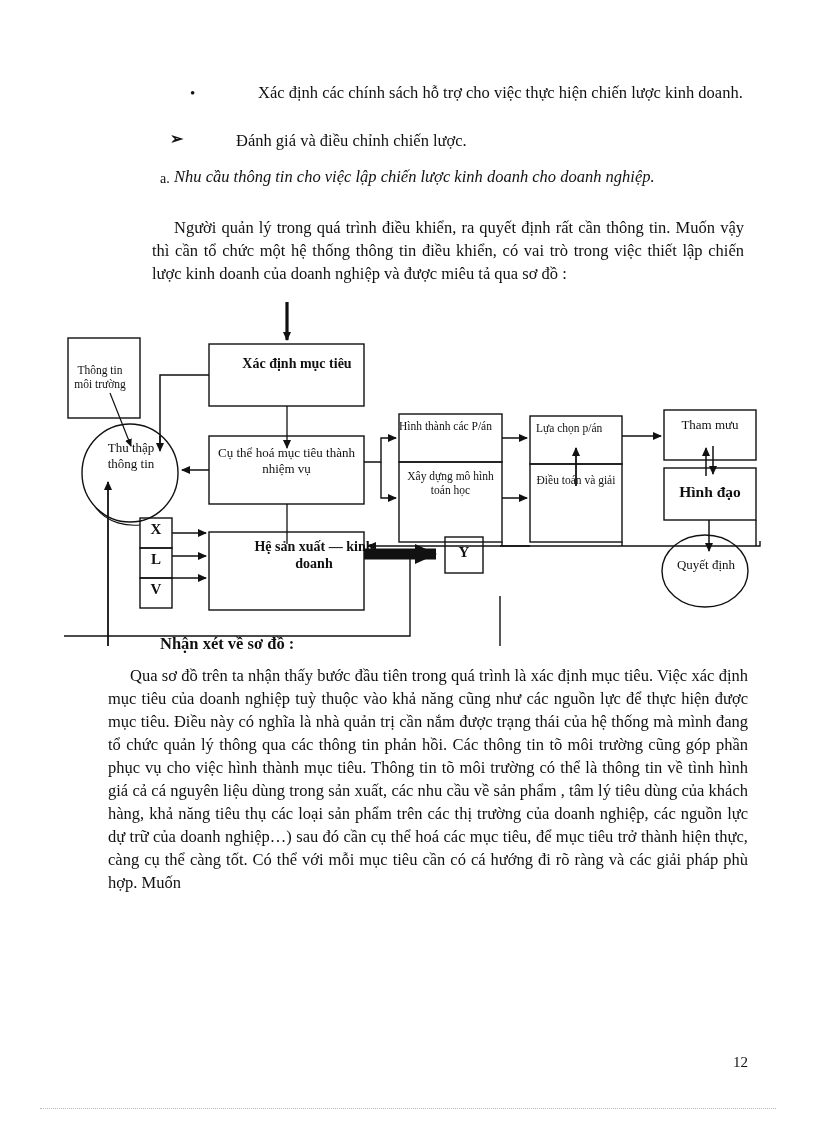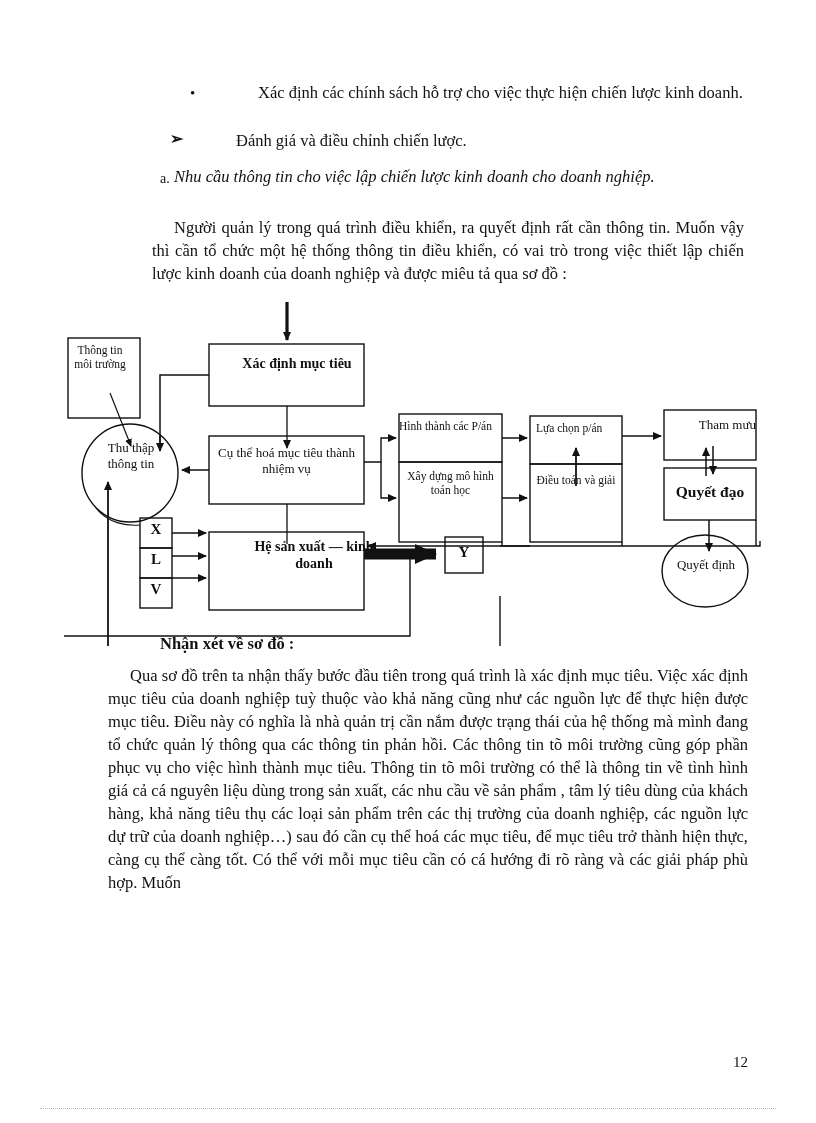--- a/index.html
+++ b/index.html
@@ -241,31 +241,31 @@
         <line x1="664" y1="250" x2="664" y2="250" stroke-width="1.4"></line>
 
         <line x1="756" y1="224" x2="756" y2="250" stroke-width="1.4"></line>
       </g>
 
       <g stroke="#111" fill="none" stroke-width="1.4">
         <line x1="64" y1="340" x2="108" y2="340"></line>
       </g>
     </svg>
 
-    <div class="dgm-label" style="left:68px; top:48px; width:64px;">Thông tin môi trường</div>
+    <div class="dgm-label" style="left:68px; top:68px; width:64px;">Thông tin môi trường</div>
     <div class="dgm-label med" style="left:96px; top:144px; width:70px;">Thu thập thông tin</div>
     <div class="dgm-label bold" style="left:209px; top:59px; width:176px;">Xác định mục tiêu</div>
     <div class="dgm-label med" style="left:212px; top:149px; width:149px;">Cụ thể hoá mục tiêu thành nhiệm vụ</div>
     <div class="dgm-label bold" style="left:211px; top:242px; width:152px;padding-left:27px;">Hệ sản xuất — kinh doanh</div>
     <div class="dgm-label" style="left:399px; top:124px; width:93px;">Hình thành các P/án</div>
     <div class="dgm-label" style="left:399px; top:174px; width:103px;">Xây dựng mô hình toán học</div>
     <div class="dgm-label" style="left:536px; top:126px; width:82px; text-align:left;">Lựa chọn p/án</div>
     <div class="dgm-label" style="left:530px; top:178px; width:92px;">Điều toán và giải</div>
-    <div class="dgm-label med" style="left:664px; top:121px; width:92px;text-align:right;">Tham mưu</div>
-    <div class="dgm-label big" style="left:664px; top:186px; width:92px;">Quyết đạo</div>
+    <div class="dgm-label med" style="left:664px; top:121px; width:92px;">Tham mưu</div>
+    <div class="dgm-label big" style="left:664px; top:186px; width:92px;">Hình đạo</div>
     <div class="dgm-label med" style="left:670px; top:261px; width:72px;">Quyết định</div>
     <div class="dgm-label mono-letter" style="left:140px; top:227px; width:32px;">X</div>
     <div class="dgm-label mono-letter" style="left:140px; top:257px; width:32px;">L</div>
     <div class="dgm-label mono-letter" style="left:140px; top:287px; width:32px;">V</div>
     <div class="dgm-label mono-letter" style="left:445px; top:250px; width:38px;">Y</div>
   </div>
 
   <div class="section-head">Nhận xét về sơ đồ :</div>
 
   <div class="para" id="para-main">Qua sơ đồ trên ta nhận thấy bước đầu tiên trong quá trình là xác định mục tiêu. Việc xác định mục tiêu của doanh nghiệp tuỳ thuộc vào khả năng cũng như các nguồn lực để thực hiện được mục tiêu. Điều này có nghĩa là nhà quản trị cần nắm được trạng thái của hệ thống mà mình đang tổ chức quản lý thông qua các thông tin phản hồi. Các thông tin tõ môi trường cũng góp phần phục vụ cho việc hình thành mục tiêu. Thông tin tõ môi trường có thể là thông tin về tình hình giá cả cá nguyên liệu dùng trong sản xuất, các nhu cầu về sản phẩm , tâm lý tiêu dùng của khách hàng, khả năng tiêu thụ các loại sản phẩm trên các thị trường của doanh nghiệp, các nguồn lực dự trữ của doanh nghiệp…) sau đó cần cụ thể hoá các mục tiêu, để mục tiêu trở thành hiện thực, càng cụ thể càng tốt. Có thể với mỗi mục tiêu cần có cá hướng đi rõ ràng và các giải pháp phù hợp. Muốn</div>

